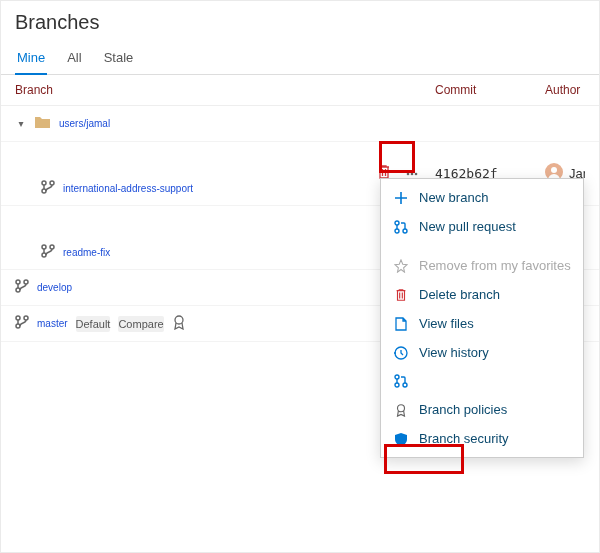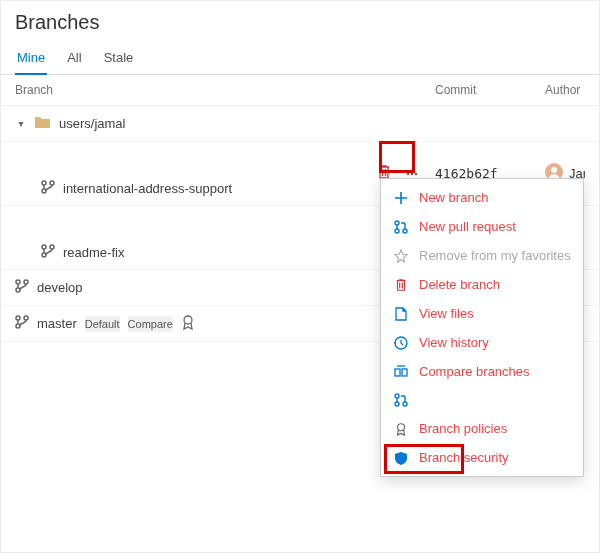--- a/index.html
+++ b/index.html
@@ -34,21 +34,21 @@
   .tab.active {
     color: #0078d4;
     border-bottom: 2px solid #0078d4;
     margin-bottom: -1px;
     font-weight: 500;
   }
   .table-header {
     display: flex;
     padding: 8px 14px;
     border-bottom: 1px solid #eee;
-    color: #737373;
+    color: #7f1d1d;
     font-size: 12px;
   }
   .col-branch { width: 340px; }
   .col-actions { width: 80px; }
   .col-commit { width: 110px; }
   .col-author { flex: 1; }
   .rows { }
   .row {
     display: flex;
     align-items: center;
@@ -62,21 +62,21 @@
   .row .col-author { display: flex; align-items: center; gap: 6px; }
   .indent-1 { padding-left: 0; }
   .indent-2 { padding-left: 26px; margin-top: 30px; }
   .chevron { width: 12px; display: inline-flex; justify-content: center; color: #666; font-size: 10px; }
   .folder-icon svg { width: 16px; height: 14px; }
   .branch-icon svg { width: 14px; height: 14px; }
   .delete-icon svg { width: 14px; height: 16px; }
   .star-icon svg { width: 16px; height: 16px; }
   .rosette-icon svg { width: 14px; height: 16px; }
   .avatar-img svg { width: 18px; height: 18px; }
-  .folder-name, .branch-name { color: #404040; font-size: 13px; }
+  .folder-name, .branch-name { color: #1d4ed8; font-size: 10px; }
   .badge {
     background: #f0f0f0;
     color: #555;
     font-size: 11px;
     padding: 2px 0;
     border-radius: 2px;
   }
   .more-btn {
     width: 26px; height: 24px;
     display: inline-flex; align-items: center; justify-content: center;
@@ -101,24 +101,24 @@
     border: 1px solid #ccc;
     box-shadow: 0 4px 14px rgba(0,0,0,0.15);
     padding: 4px 0;
   }
   .menu-item {
     display: flex;
     align-items: center;
     gap: 10px;
     padding: 7px 12px;
     font-size: 13px;
-    color: #ef4444;
+    color: #0c4a6e;
     cursor: pointer;
   }
-  .menu-item.disabled { color: #aaa; cursor: default; }
+  .menu-item.disabled { color: #aaa; cursor: default; margin-top: 10px; }
   .menu-item .mi-icon { width: 16px; display: inline-flex; justify-content: center; }
   .menu-item .mi-icon svg { width: 14px; height: 14px; }
   .highlight-lock {
     position: absolute;
     left: 383px; top: 443px;
     width: 80px; height: 30px;
   }
   .clip { overflow: hidden; white-space: nowrap; }
 </style>
 </head>
@@ -353,28 +353,20 @@
       <span class="mi-icon">
           <svg viewBox="0 0 14 14">
             <use href="#svg-history"></use>
           </svg>
         </span>
       <span>View history</span>
     </div>
     <div class="menu-item">
       <span class="mi-icon">
           <svg viewBox="0 0 14 14">
-            <use href="#svg-compare"></use>
-          </svg>
-        </span>
-      <span>Compare branches</span>
-    </div>
-    <div class="menu-item">
-      <span class="mi-icon">
-          <svg viewBox="0 0 14 14">
             <use href="#svg-pr"></use>
           </svg>
         </span>
     </div>
     <div class="menu-item">
       <span class="mi-icon">
           <svg viewBox="0 0 14 16">
             <use href="#svg-rosette"></use>
           </svg>
         </span>

